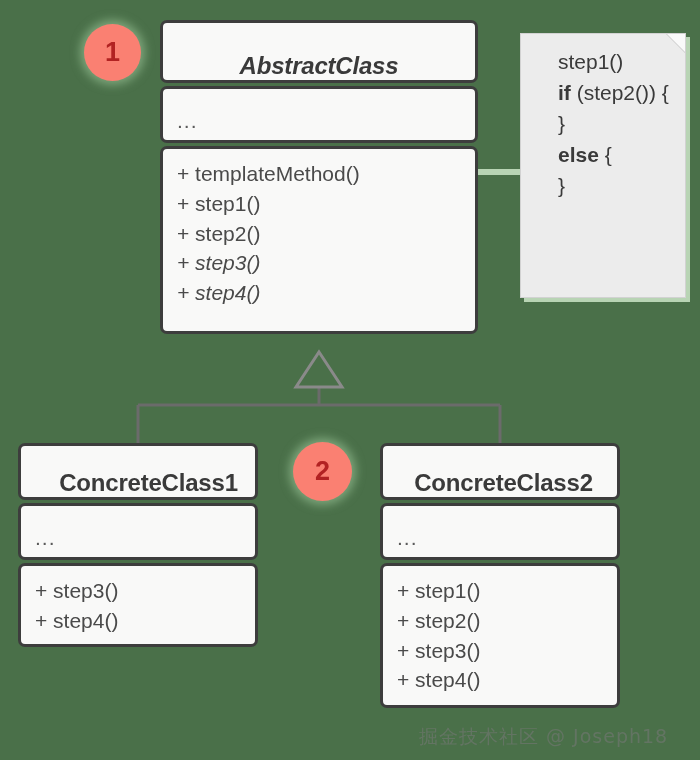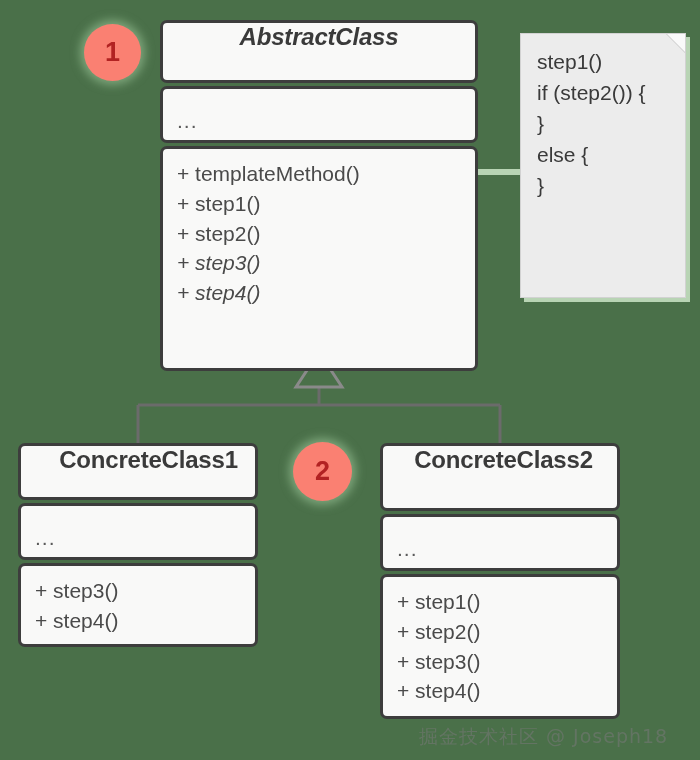--- a/index.html
+++ b/index.html
@@ -35,21 +35,21 @@
     gap: 3px;
   }
   .compartment {
     background: #f9f9f8;
     border: 3px solid #3d3d3d;
     border-radius: 7px;
     box-sizing: border-box;
   }
   .compartment.title {
     display: flex;
-    align-items: flex-start;
+    align-items: flex-end;
     justify-content: center;
     text-align: center;
   }
   .class-title {
     font-size: 24px;
     font-weight: bold;
     color: #3a3a3a;
     letter-spacing: -0.2px;
   }
   .class-title.abstract {
@@ -105,23 +105,24 @@
     width: 0;
     height: 0;
     border-left: 19px solid transparent;
     border-top: 19px solid #c8c8c8;
   }
   .code-line {
     font-size: 21px;
     color: #3a3a3a;
     line-height: 1.48;
     white-space: pre;
+    margin-left: 21px;
   }
   .code-line b {
-    font-weight: normal;
+    font-weight: bold;
   }
 
   
   .badge {
     position: absolute;
     border-radius: 50%;
     background: #fa8072;
     display: flex;
     align-items: center;
     justify-content: center;
@@ -161,21 +162,21 @@
     <polygon points="319,352 342,387 296,387" fill="none" stroke="#8a8a8a" stroke-width="3"></polygon>
   </svg>
 
   <div class="uml-class" style="left:160px; top:20px; width:318px;">
     <div class="compartment title" style="height:63px;">
       <span class="class-title abstract">AbstractClass</span>
     </div>
     <div class="compartment attrs" style="height:57px;">
       <span class="ellipsis">...</span>
     </div>
-    <div class="compartment ops" style="height:225px;">
+    <div class="compartment ops" style="height:188px;">
       <div class="op">+ templateMethod()</div>
       <div class="op">+ step1()</div>
       <div class="op">+ step2()</div>
       <div class="op abstract-op">+ step3()</div>
       <div class="op abstract-op">+ step4()</div>
     </div>
   </div>
 
   <div class="note-box" style="left:520px; top:33px; width:166px; height:265px;">
     <span class="note-fold-edge"></span>
@@ -194,21 +195,21 @@
     <div class="compartment attrs" style="height:57px;">
       <span class="ellipsis">...</span>
     </div>
     <div class="compartment ops" style="height:84px;">
       <div class="op">+ step3()</div>
       <div class="op">+ step4()</div>
     </div>
   </div>
 
   <div class="uml-class" style="left:380px; top:443px; width:240px;">
-    <div class="compartment title" style="height:68px;padding-left:7px;">
+    <div class="compartment title" style="height:57px;padding-left:7px;">
       <span class="class-title">ConcreteClass2</span>
     </div>
     <div class="compartment attrs" style="height:57px;">
       <span class="ellipsis">...</span>
     </div>
     <div class="compartment ops" style="height:145px;">
       <div class="op">+ step1()</div>
       <div class="op">+ step2()</div>
       <div class="op">+ step3()</div>
       <div class="op">+ step4()</div>

